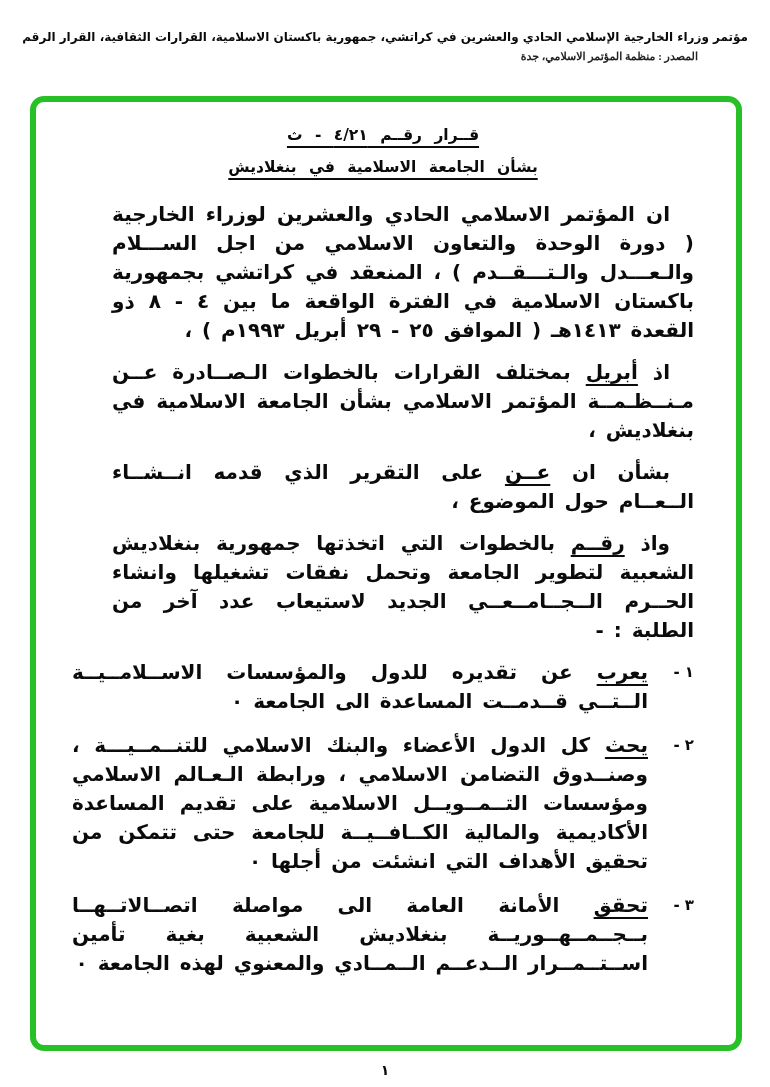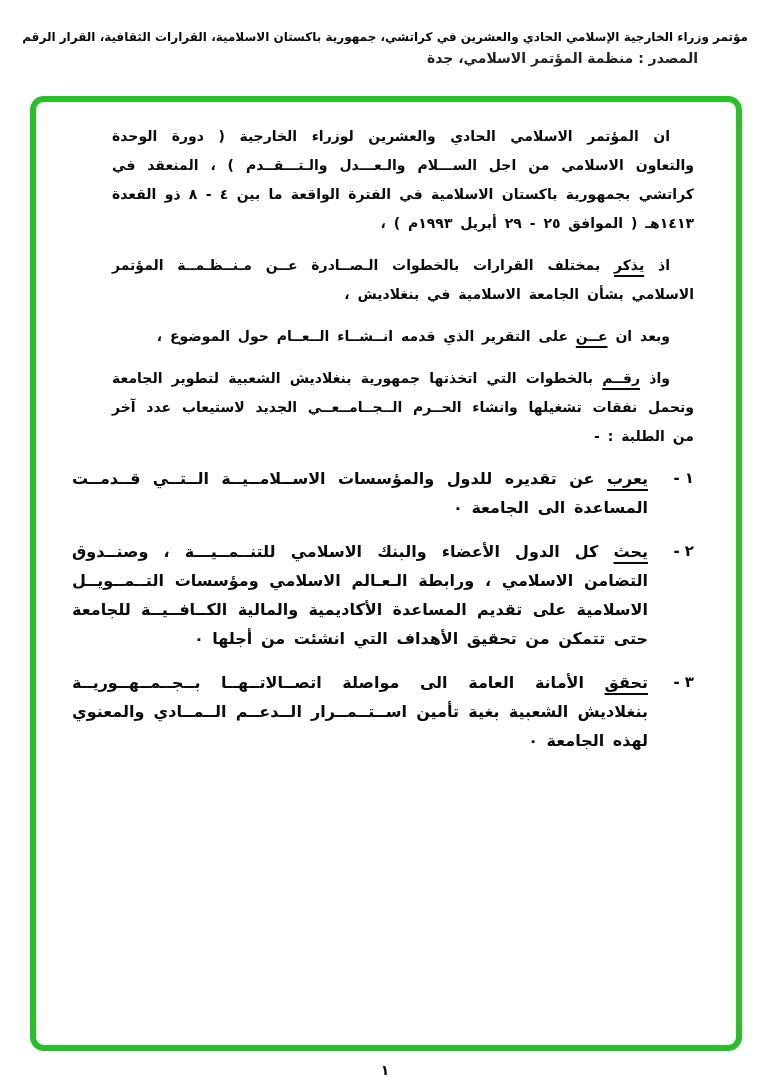--- a/index.html
+++ b/index.html
@@ -22,25 +22,26 @@
     top:30px; right:22px; left:22px;
     direction:rtl;
   }
   .header-line1 {
     font-size:12px;
     text-align:right;
     white-space:nowrap;
     overflow:hidden;
   }
   .header-line2 {
-    font-size:14px;
+    font-size:11px;
     margin-top:6px;
     margin-right:50px;
     text-align:right;
     color:#222;
+    font-family:Liberation Serif, serif;
   }
   .green-box {
     position:absolute;
     left:30px; right:28px; top:96px; bottom:36px;
     border:6px solid var(--green,#27c127);
     border-radius:14px;
     background:#fff;
   }
   .content {
     position:absolute; inset:0;
@@ -57,21 +58,21 @@
     display:block;
     font-size:15.5px;
     word-spacing:7px;
     letter-spacing:1px;
     text-decoration:underline;
     text-underline-offset:6px;
     text-decoration-thickness:1.5px;
     margin-bottom:14px;
   }
   .para {
-    font-size:14px;
+    font-size:20px;
     line-height:29px;
     text-align:justify;
     text-indent:24px;
     word-spacing:3px;
     margin-bottom:13px;
     margin-left:40px;
   }
   .lead {
     text-decoration:underline;
     text-underline-offset:5px;
@@ -82,21 +83,21 @@
     display:flex;
     margin-bottom:15px;
   }
   .item-num {
     flex:0 0 46px;
     font-size:15px;
     line-height:29px;
   }
   .item-text {
     flex:1;
-    font-size:16px;
+    font-size:20px;
     line-height:29px;
     text-align:justify;
     word-spacing:3px;
   }
   .page-number {
     position:absolute;
     bottom:9px; left:0; right:0;
     text-align:center;
     font-size:14px;
   }
@@ -107,27 +108,31 @@
 <div class="page">
 
   <div class="header">
     <div class="header-line1">مؤتمر وزراء الخارجية الإسلامي الحادي والعشرين في كراتشي، جمهورية باكستان الاسلامية، القرارات الثقافية، القرار الرقم ٤/٢١ - ث</div>
     <div class="header-line2">المصدر : منظمة المؤتمر الاسلامي، جدة</div>
   </div>
 
   <div class="green-box">
     <div class="content">
 
+      <div class="title-block">
+        <span class="title">قــرار رقــم ٤/٢١ - ث</span>
+        <span class="title">بشأن الجامعة الاسلامية في بنغلاديش</span>
+      </div>
 
       <p class="para"><span></span><span class="lead"></span><span>ان المؤتمر الاسلامي الحادي والعشرين لوزراء الخارجية ( دورة الوحدة والتعاون الاسلامي من اجل الســـلام والـعـــدل والـتـــقــدم ) ، المنعقد في كراتشي بجمهورية باكستان الاسلامية في الفترة الواقعة ما بين ٤ - ٨ ذو القعدة ١٤١٣هـ ( الموافق ٢٥ - ٢٩ أبريل ١٩٩٣م ) ،</span></p>
 
-      <p class="para"><span>اذ </span><span class="lead">يذكر</span><span> بمختلف القرارات بالخطوات الـصــادرة عــن مـنــظـمــة المؤتمر الاسلامي بشأن الجامعة الاسلامية في بنغلاديش ،</span></p>
+      <p class="para"><span>اذ </span><span class="lead">أبريل</span><span> بمختلف القرارات بالخطوات الـصــادرة عــن مـنــظـمــة المؤتمر الاسلامي بشأن الجامعة الاسلامية في بنغلاديش ،</span></p>
 
 
-      <p class="para"><span>وبعد ان </span><span class="lead">عــن</span><span> على التقرير الذي قدمه انــشــاء الــعــام حول الموضوع ،</span></p>
+      <p class="para"><span>بشأن ان </span><span class="lead">عــن</span><span> على التقرير الذي قدمه انــشــاء الــعــام حول الموضوع ،</span></p>
 
       <p class="para"><span>واذ </span><span class="lead">رقــم</span><span> بالخطوات التي اتخذتها جمهورية بنغلاديش الشعبية لتطوير الجامعة وتحمل نفقات تشغيلها وانشاء الحــرم الــجــامــعــي الجديد لاستيعاب عدد آخر من الطلبة : -</span></p>
 
       <div class="items">
 
         <div class="item">
           <span class="item-num">١ -</span>
           <p class="item-text"><span class="lead">يعرب</span><span> عن تقديره للدول والمؤسسات الاســلامــيــة الــتــي قــدمــت المساعدة الى الجامعة ٠</span></p>
         </div>
 

